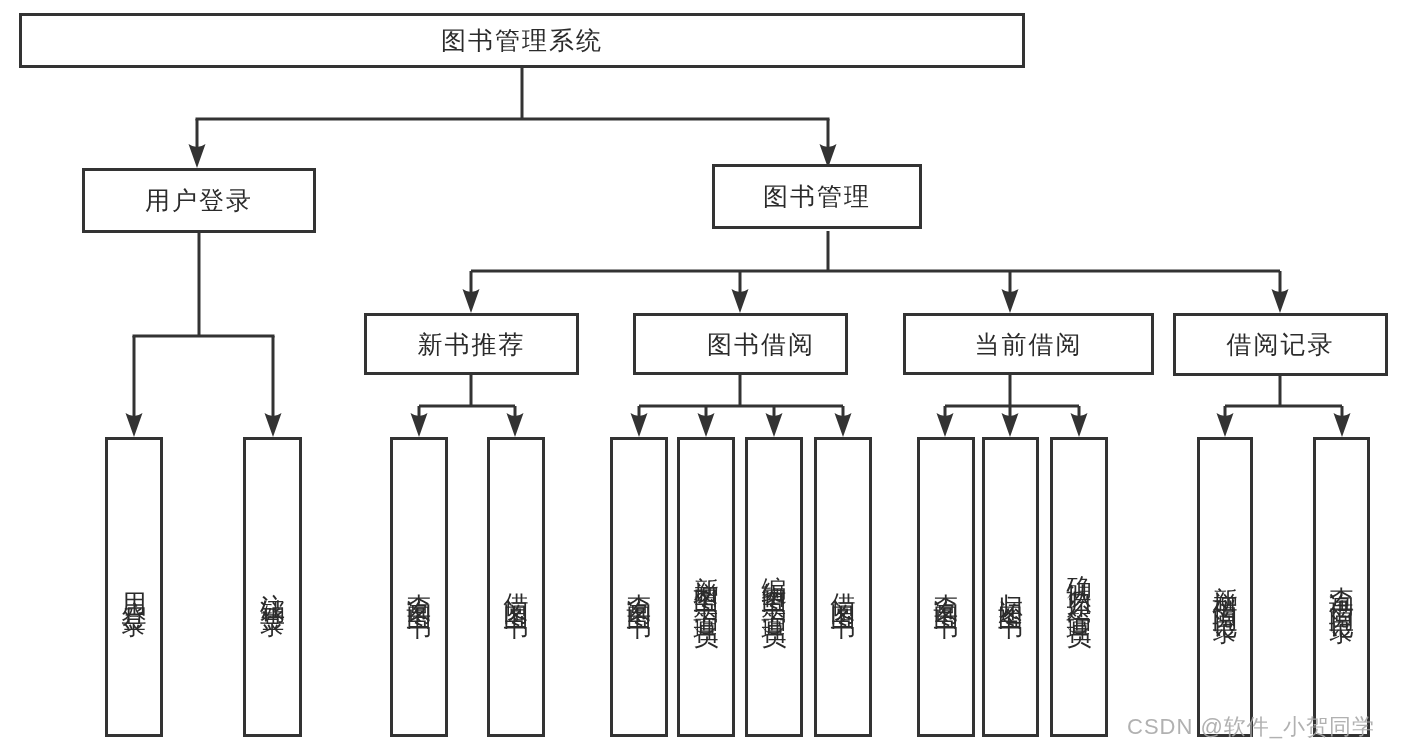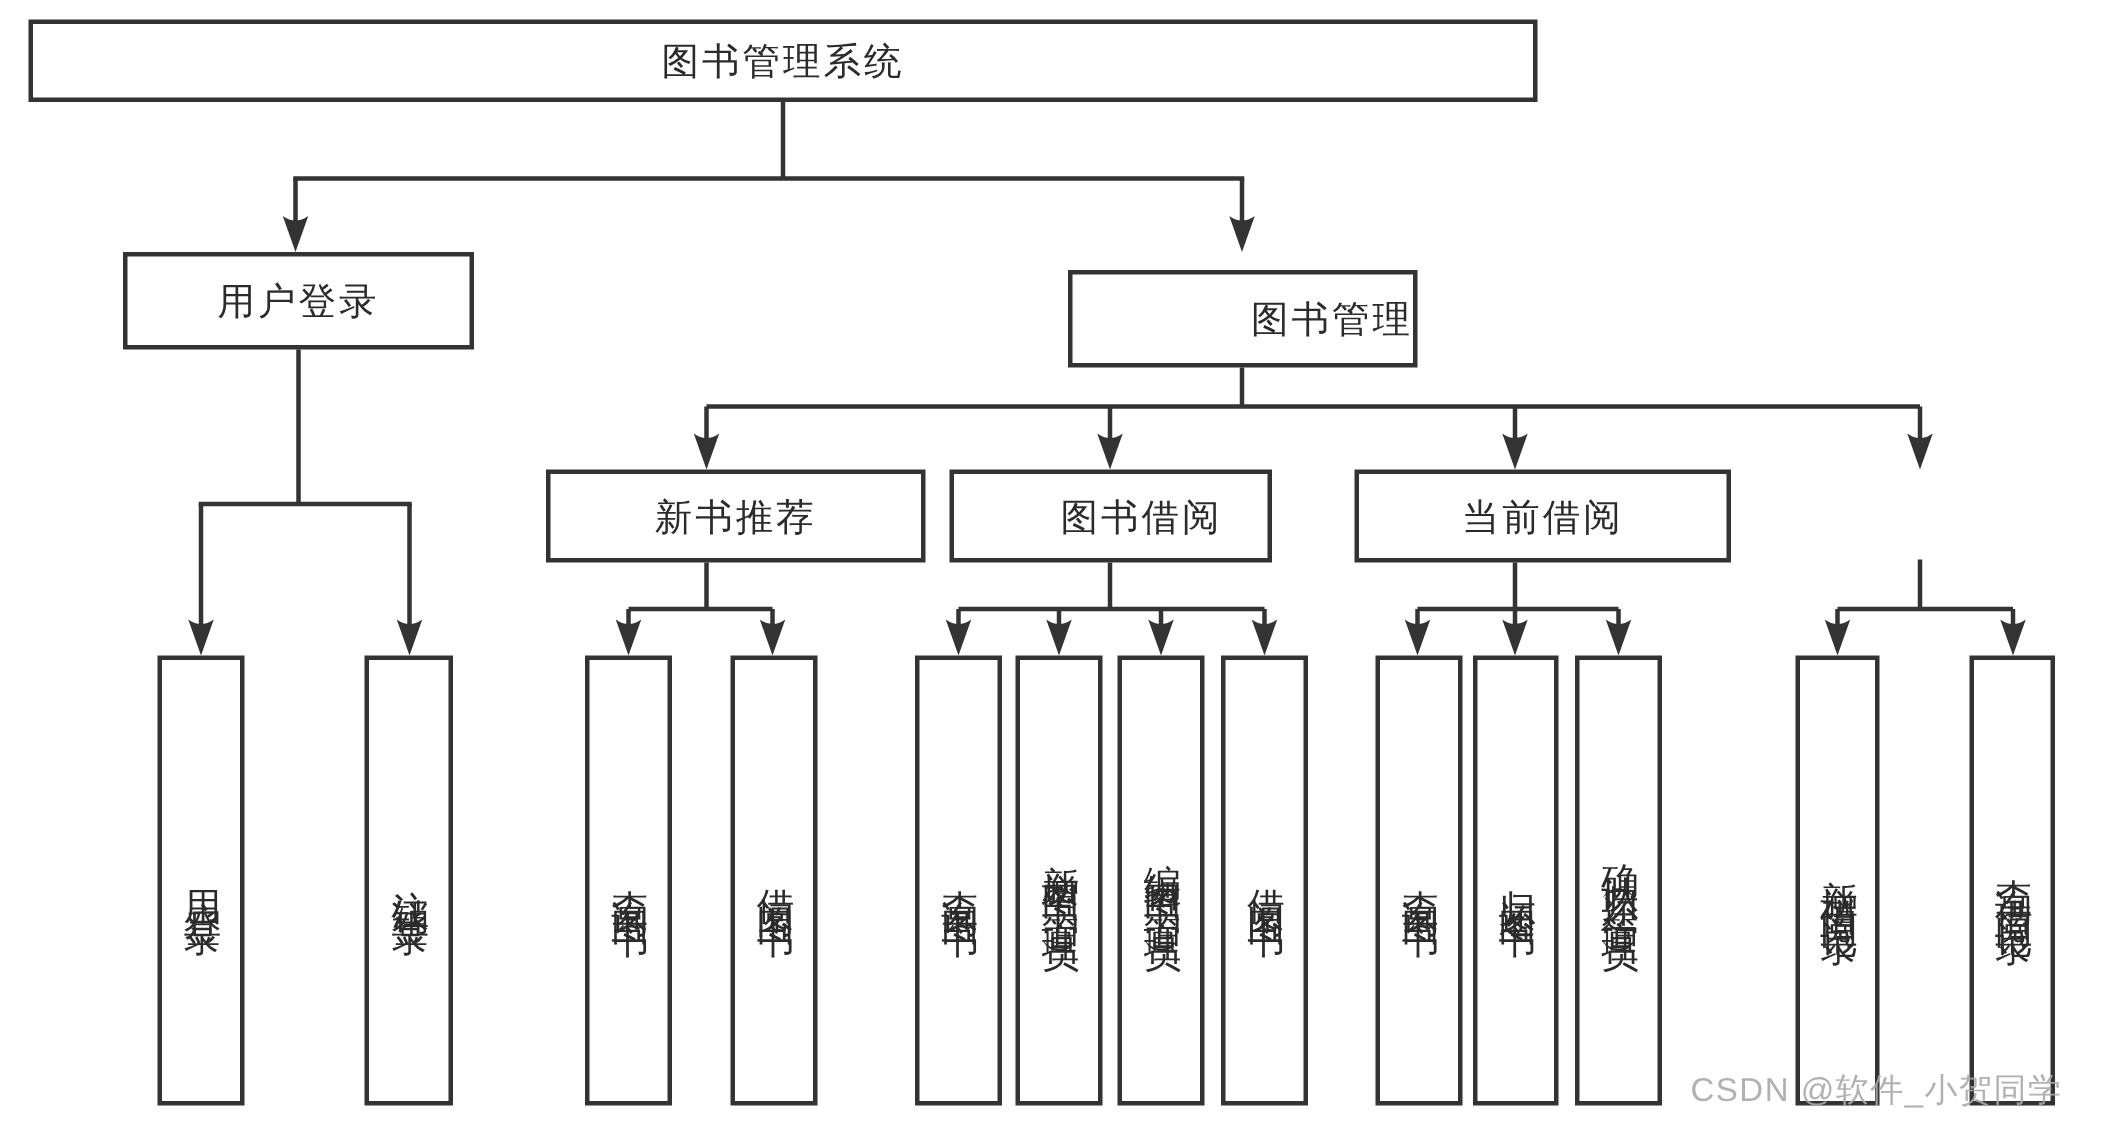--- a/index.html
+++ b/index.html
@@ -42,22 +42,22 @@
   .vbox .vtext {
     writing-mode: vertical-rl;
     text-orientation: mixed;
     font-size: 25px;
     line-height: 1;
     letter-spacing: 7px;
     color: #2b2b2b;
   }
   .root-box   { left: 19px;  top: 13px;  width: 1006px; height: 55px; text-align: center; }
   .lv2-a      { left: 82px;  top: 168px; width: 234px;  height: 65px; }
-  .lv2-b      { left: 712px; top: 180px; width: 233px;  height: 65px; justify-content: flex-end; }
-  .lv3-a      { left: 364px;  top: 313px; width: 253px; height: 62px; }
+  .lv2-b      { left: 712px; top: 164px; width: 210px;  height: 65px; }
+  .lv3-a      { left: 364px;  top: 313px; width: 215px; height: 62px; }
   .lv3-b      { left: 633px;  top: 313px; width: 215px; height: 62px; padding-left: 41px; }
   .lv3-c      { left: 903px;  top: 313px; width: 251px; height: 62px; }
   .lv3-d      { left: 1173px; top: 313px; width: 215px; height: 63px; }
   .leaf-1  { left: 105px;  width: 58px; }
   .leaf-2  { left: 243px;  width: 59px; }
   .leaf-3  { left: 390px;  width: 58px; }
   .leaf-4  { left: 487px;  width: 58px; }
   .leaf-5  { left: 610px;  width: 58px; }
   .leaf-6  { left: 677px;  width: 58px; }
   .leaf-7  { left: 745px;  width: 58px; }
@@ -163,20 +163,23 @@
 
   <div class="node hbox lv3-a">
     <span>新书推荐</span>
   </div>
   <div class="node hbox lv3-b">
     <span>图书借阅</span>
   </div>
   <div class="node hbox lv3-c">
     <span>当前借阅</span>
   </div>
+  <div class="node hbox lv3-d">
+    <span>借阅记录</span>
+  </div>
 
   <div class="node vbox leaf-1">
     <span class="vtext">用户登录</span>
   </div>
   <div class="node vbox leaf-2">
     <span class="vtext">注销登录</span>
   </div>
 
   <div class="node vbox leaf-3">
     <span class="vtext">查询图书</span>

